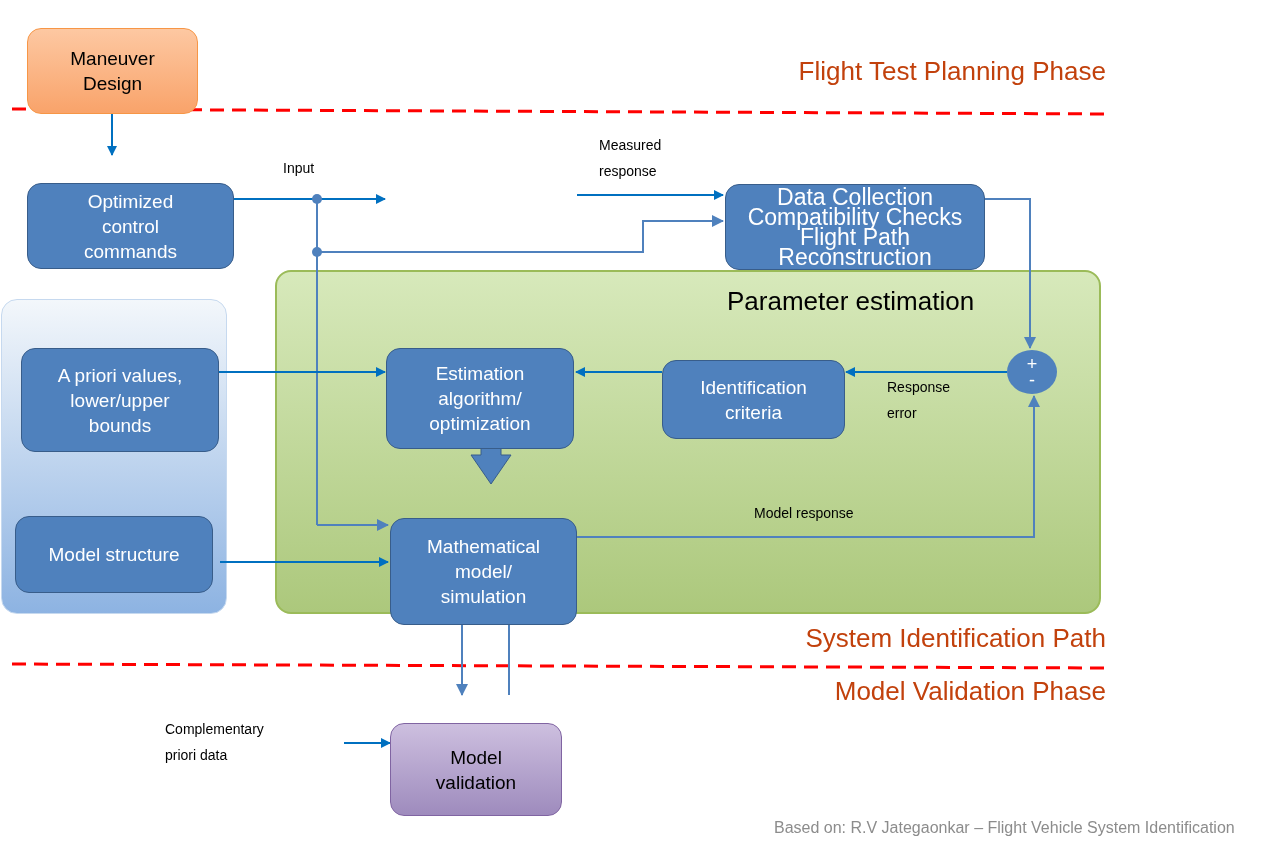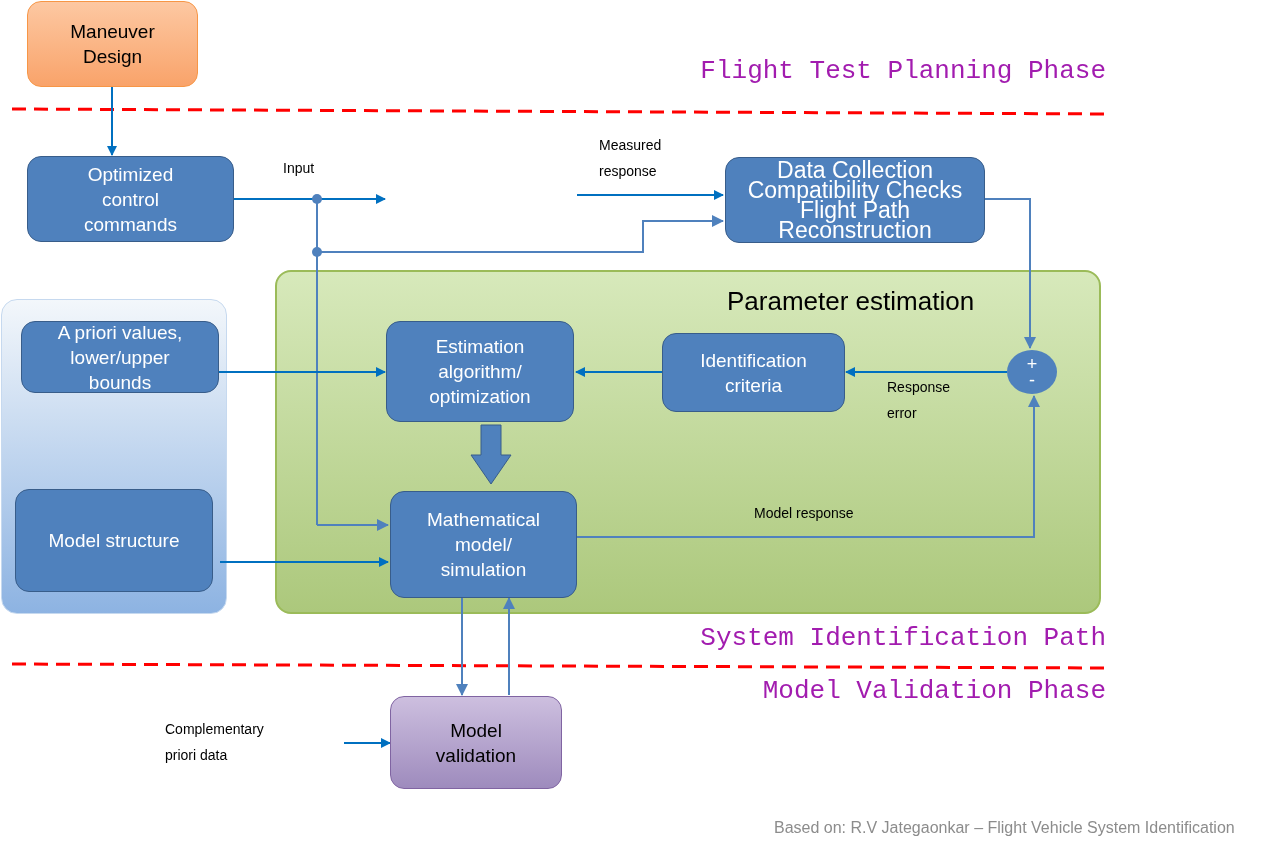--- a/index.html
+++ b/index.html
@@ -1,30 +1,30 @@
 <!DOCTYPE html>
 <html><head>
 <meta charset="utf-8">
 <style>
   html, body { margin: 0; padding: 0; background: #ffffff; }
   body { width: 1278px; height: 848px; position: relative; overflow: hidden;
          font-family: "Liberation Sans", sans-serif; }
   #diagram { position: absolute; left: 0; top: 0; width: 1278px; height: 848px; }
   .node { position: absolute; box-sizing: border-box; border-radius: 14px;
           display: flex; align-items: center; justify-content: center; text-align: center;
-          color: #ffffff; font-size: 19px; line-height: 25px; white-space: pre-line; }
+          color: #ffffff; font-size: 19px; line-height: 25px; white-space: pre-line; margin-top: 27px; }
   .blue { background: #4f81bd; border: 1.5px solid #385d8a; }
   .orange { background: linear-gradient(#fdc8a2, #f9a36a); border: 1.5px solid #f79646; color: #000; }
   .purple { background: linear-gradient(#cdbfdf, #9e8bbd); border: 1.5px solid #8064a2; color: #000; }
   .container-green { position: absolute; box-sizing: border-box; border-radius: 16px;
           background: linear-gradient(#d7e9bb, #acc87c); border: 2px solid #9bbb59; }
   .container-blue { position: absolute; box-sizing: border-box; border-radius: 16px;
           background: linear-gradient(#f3f7fb, #8db3e2); border: 1.5px solid #c6d9ef; }
   .label { position: absolute; color: #000; font-size: 14px; line-height: 26px; white-space: pre-line; }
-  .phase { position: absolute; color: #a21caf; font-size: 26px; line-height: 30px; text-align: center; white-space: nowrap; font-family: Liberation Mono, monospace; }
+  .phase { position: absolute; color: #c2410c; font-size: 26px; line-height: 30px; text-align: center; white-space: nowrap; }
   .credit { position: absolute; color: #8c8c8c; font-size: 16px; white-space: nowrap; }
   .sum { position: absolute; width: 50px; height: 44px; border-radius: 50%; background: #4f81bd;
          color: #fff; font-size: 18px; line-height: 16px; text-align: center; display: flex;
          flex-direction: column; justify-content: center; align-items: center; }
   svg.wires { position: absolute; left: 0; top: 0; }
 </style>
 </head>
 <body>
 
 <div id="diagram">
@@ -78,24 +78,24 @@
   </svg>
 
   <div class="node orange" style="left:27px; top:1px; width:171px; height:86px;">Maneuver
 Design</div>
   <div class="node blue" style="left:27px; top:156px; width:207px; height:86px;">Optimized
 control
 commands</div>
   <div class="node blue" style="left:725px; top:157px; width:260px; height:86px; font-size:23px; line-height:20px;">Data Collection
 Compatibility Checks
 Flight Path Reconstruction</div>
-  <div class="node blue" style="left:21px; top:321px; width:198px; height:72px;">A priori values,
+  <div class="node blue" style="left:21px; top:321px; width:198px; height:104px;">A priori values,
 lower/upper
 bounds</div>
-  <div class="node blue" style="left:15px; top:489px; width:198px; height:103px;">Model structure</div>
+  <div class="node blue" style="left:15px; top:489px; width:198px; height:77px;">Model structure</div>
   <div class="node blue" style="left:386px; top:321px; width:188px; height:101px;">Estimation
 algorithm/
 optimization</div>
   <div class="node blue" style="left:662px; top:333px; width:183px; height:79px;">Identification
 criteria</div>
   <div class="node blue" style="left:390px; top:491px; width:187px; height:107px;">Mathematical
 model/
 simulation</div>
   <div class="node purple" style="left:390px; top:696px; width:172px; height:93px;">Model
 validation</div>

